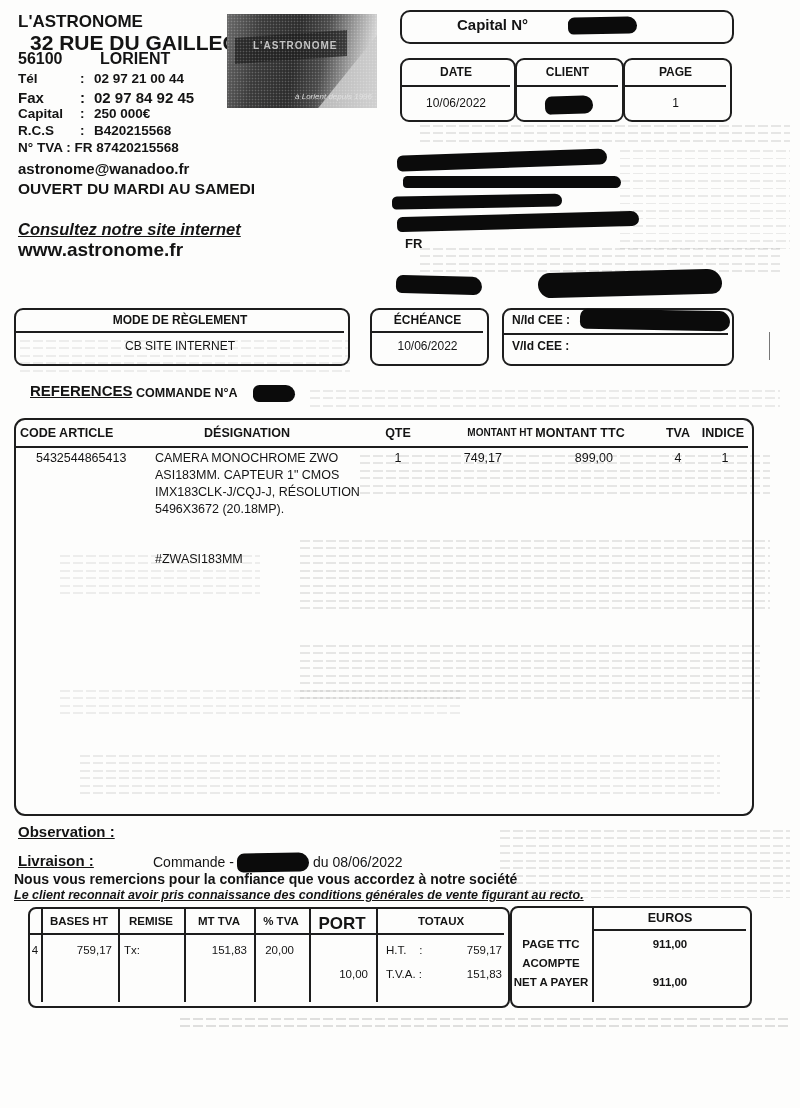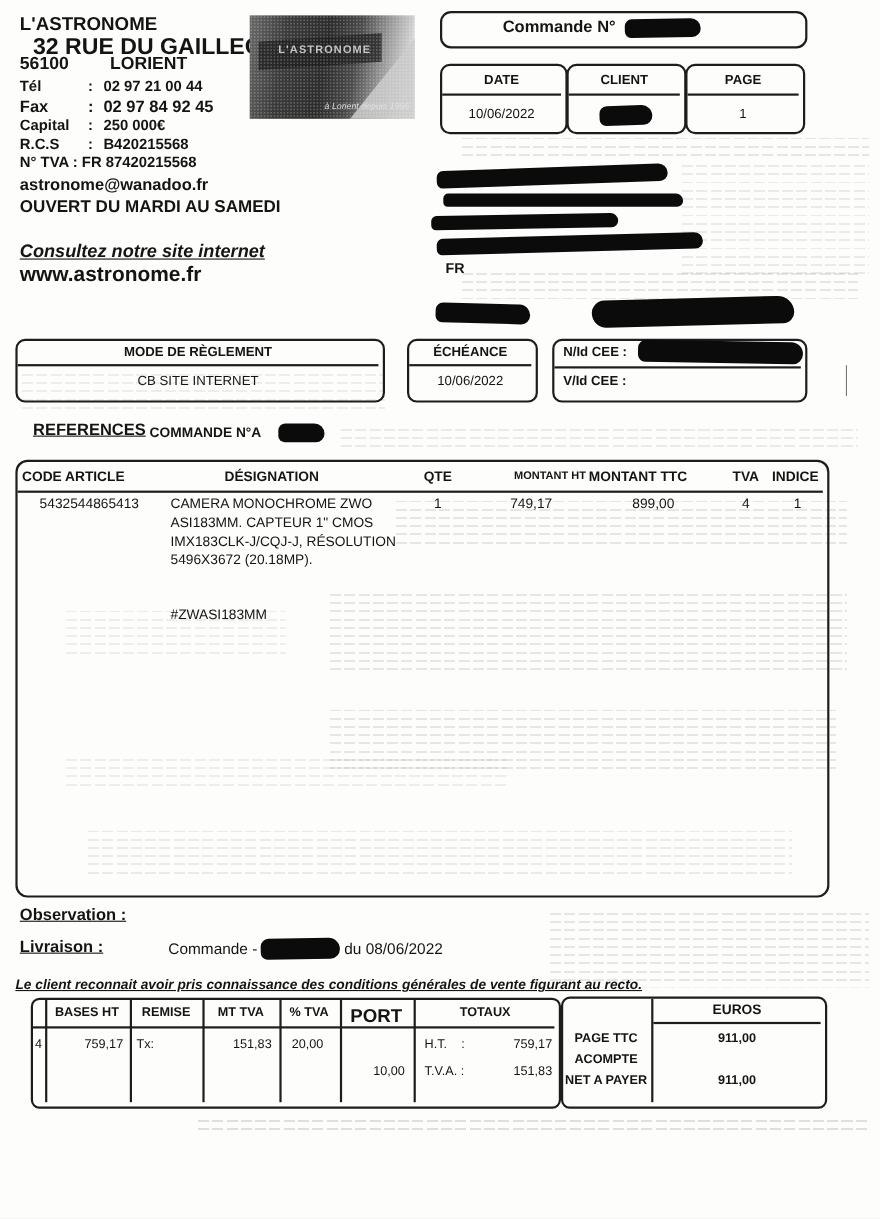--- a/index.html
+++ b/index.html
@@ -79,21 +79,21 @@
   <div class="t b" style="left:18px;top:240px;font-size:19px;">www.astronome.fr</div>
 
   <div class="photo">
     <div class="roof"></div>
     <div class="awn"></div>
     <div class="sign">L'ASTRONOME</div>
     <div class="cap">à Lorient depuis 1996</div>
   </div>
 
   <div class="box" style="left:400px;top:10px;width:330px;height:30px;border-radius:10px;"></div>
-  <div class="t b" style="left:457px;top:17px;font-size:15px;">Commande N°</div>
+  <div class="t b" style="left:457px;top:17px;font-size:15px;">Capital N°</div>
   <div class="redact" style="left:568px;top:17px;width:69px;height:17px;transform:rotate(-1deg);"></div>
 
   <div class="box" style="left:400px;top:58px;width:112px;height:60px;"></div>
   <div class="box" style="left:515px;top:58px;width:105px;height:60px;"></div>
   <div class="box" style="left:623px;top:58px;width:105px;height:60px;"></div>
   <div class="hline" style="left:402px;top:85px;width:108px;"></div>
   <div class="hline" style="left:517px;top:85px;width:101px;"></div>
   <div class="hline" style="left:625px;top:85px;width:101px;"></div>
   <div class="t b center" style="left:400px;top:66px;width:112px;font-size:12px;">DATE</div>
   <div class="t b center" style="left:515px;top:66px;width:105px;font-size:12px;">CLIENT</div>
@@ -152,20 +152,21 @@
   <div class="t right" style="left:430px;top:452px;width:72px;font-size:12.5px;">749,17</div>
   <div class="t right" style="left:541px;top:452px;width:72px;font-size:12.5px;">899,00</div>
   <div class="t center" style="left:658px;top:452px;width:40px;font-size:12.5px;">4</div>
   <div class="t center" style="left:700px;top:452px;width:50px;font-size:12.5px;">1</div>
 
   <div class="t b u" style="left:18px;top:824px;font-size:15px;">Observation :</div>
   <div class="t b u" style="left:18px;top:853px;font-size:15px;">Livraison :</div>
   <div class="t" style="left:153px;top:855px;font-size:14px;">Commande -</div>
   <div class="redact" style="left:237px;top:853px;width:72px;height:19px;transform:rotate(-1deg);"></div>
   <div class="t" style="left:313px;top:855px;font-size:14px;">du 08/06/2022</div>
+  <div class="t b" style="left:14px;top:872px;font-size:14px;">Nous vous remercions pour la confiance que vous accordez à notre société</div>
   <div class="t b i u" style="left:14px;top:889px;font-size:12.5px;">Le client reconnait avoir pris connaissance des conditions générales de vente figurant au recto.</div>
 
   <div class="box" style="left:28px;top:907px;width:478px;height:97px;border-radius:8px;"></div>
   <div class="hline" style="left:30px;top:933px;width:474px;"></div>
   <div class="vline" style="left:41px;top:909px;height:93px;"></div>
   <div class="vline" style="left:118px;top:909px;height:93px;"></div>
   <div class="vline" style="left:184px;top:909px;height:93px;"></div>
   <div class="vline" style="left:254px;top:909px;height:93px;"></div>
   <div class="vline" style="left:309px;top:909px;height:93px;"></div>
   <div class="vline" style="left:376px;top:909px;height:93px;"></div>

